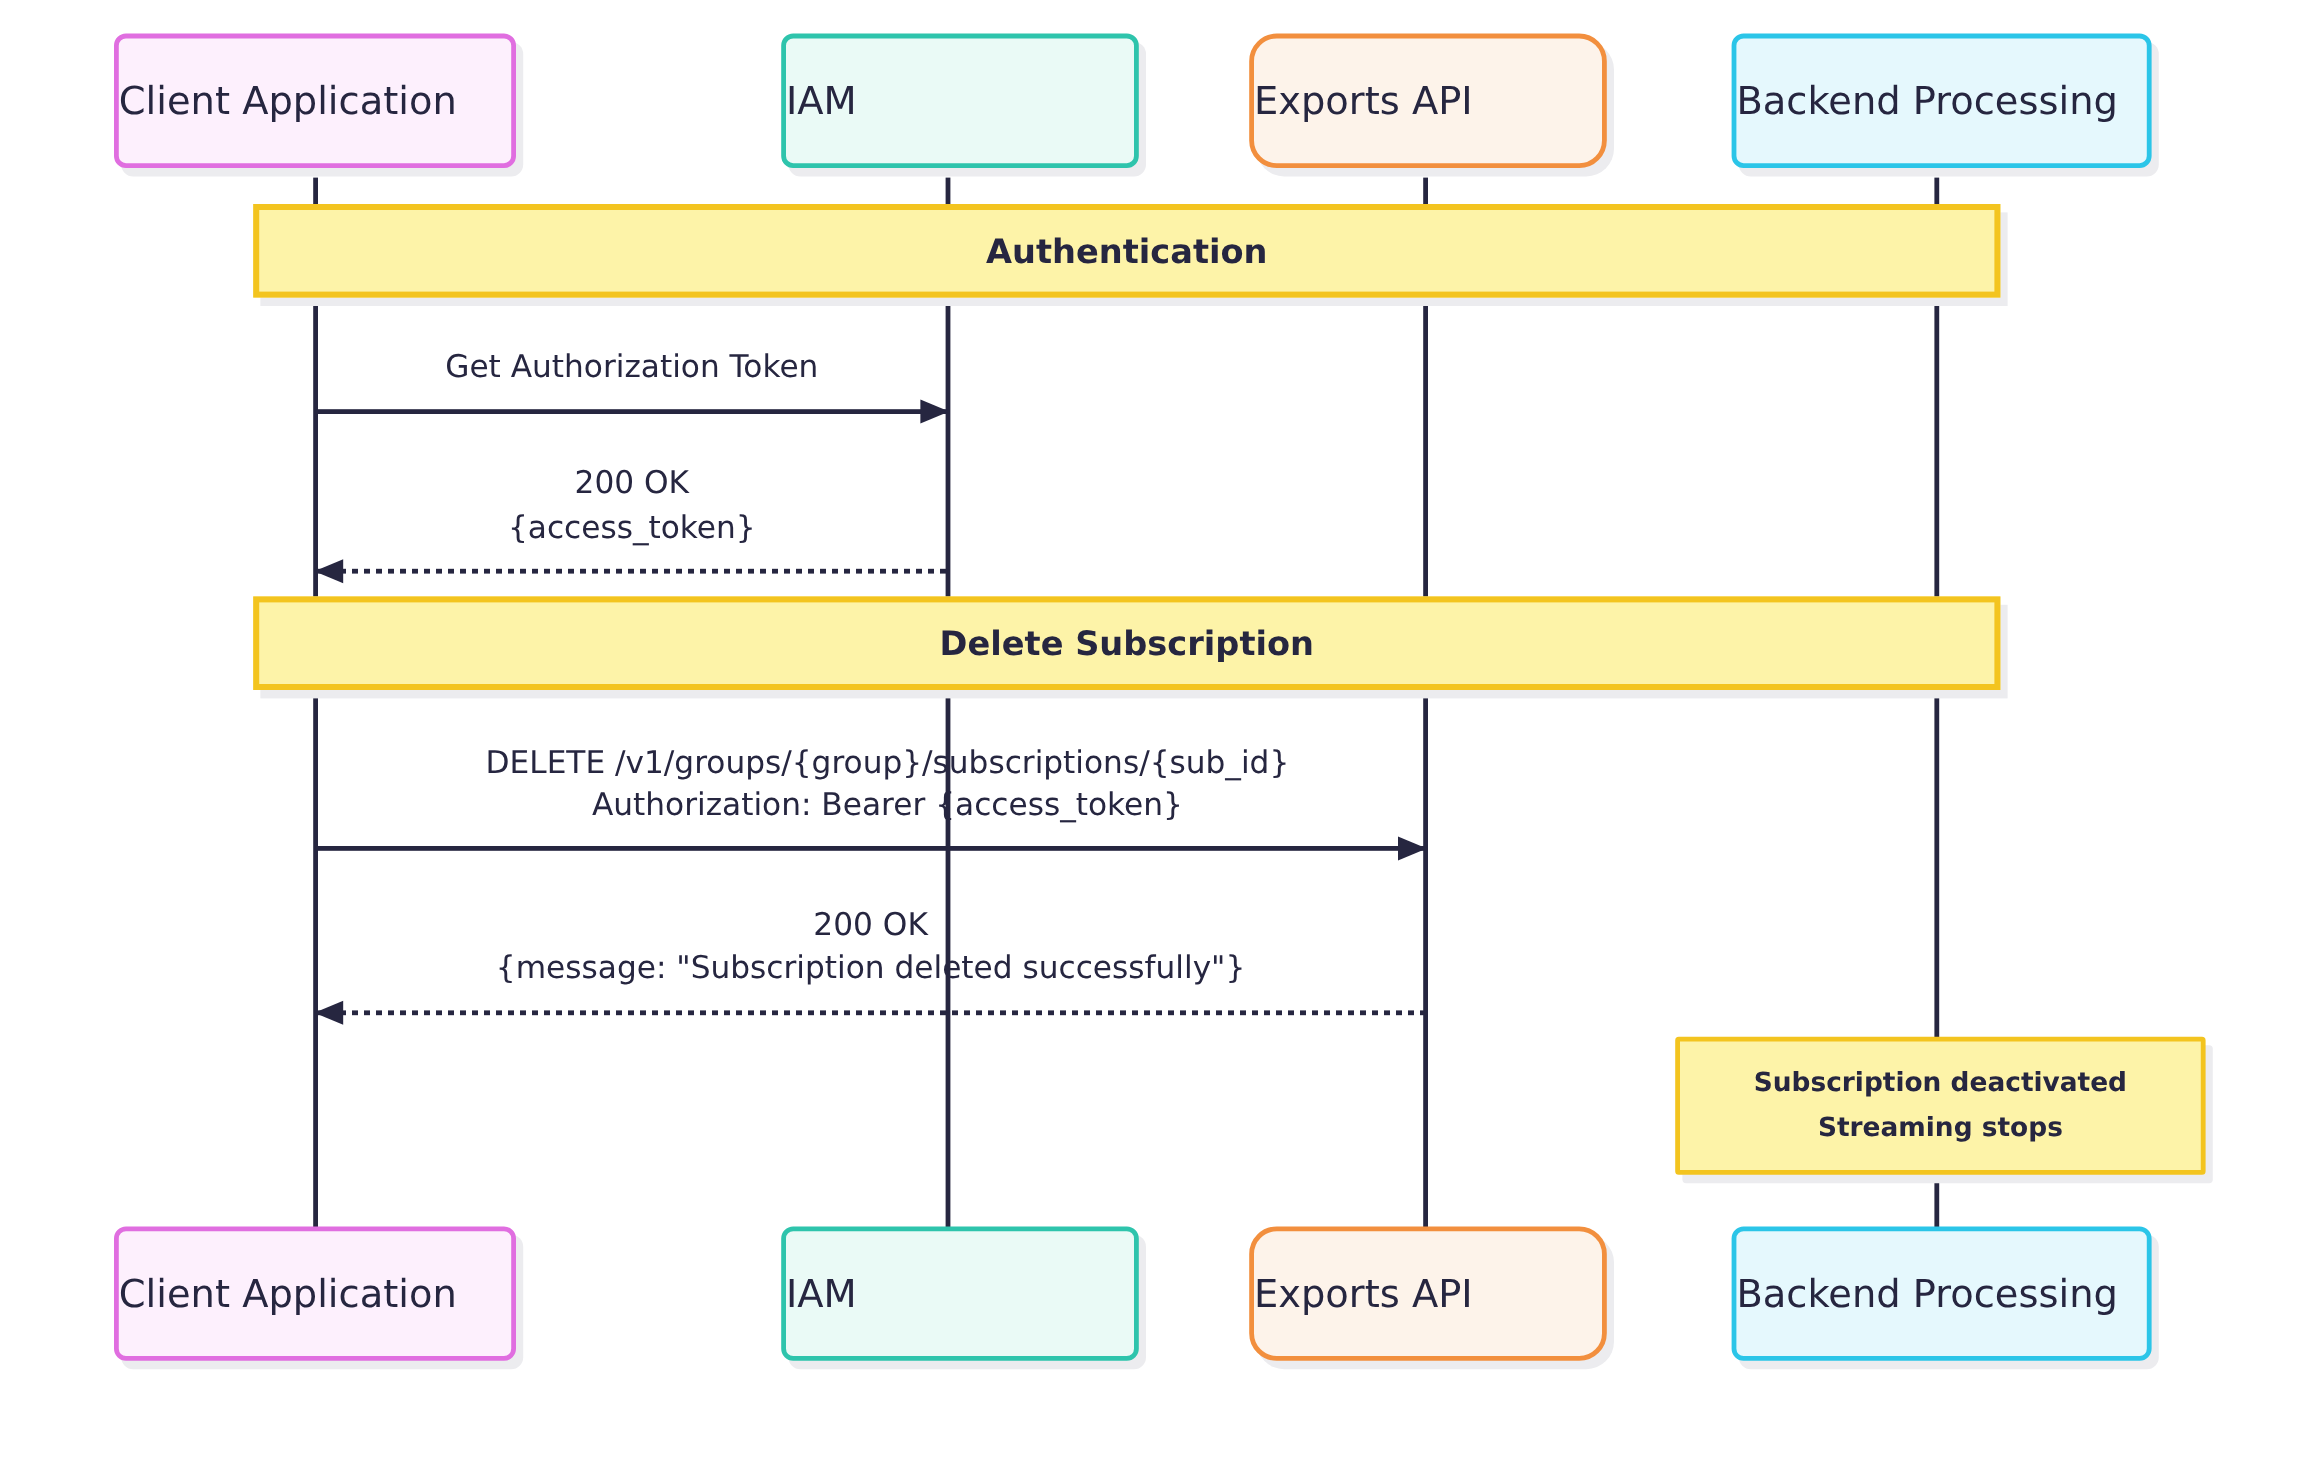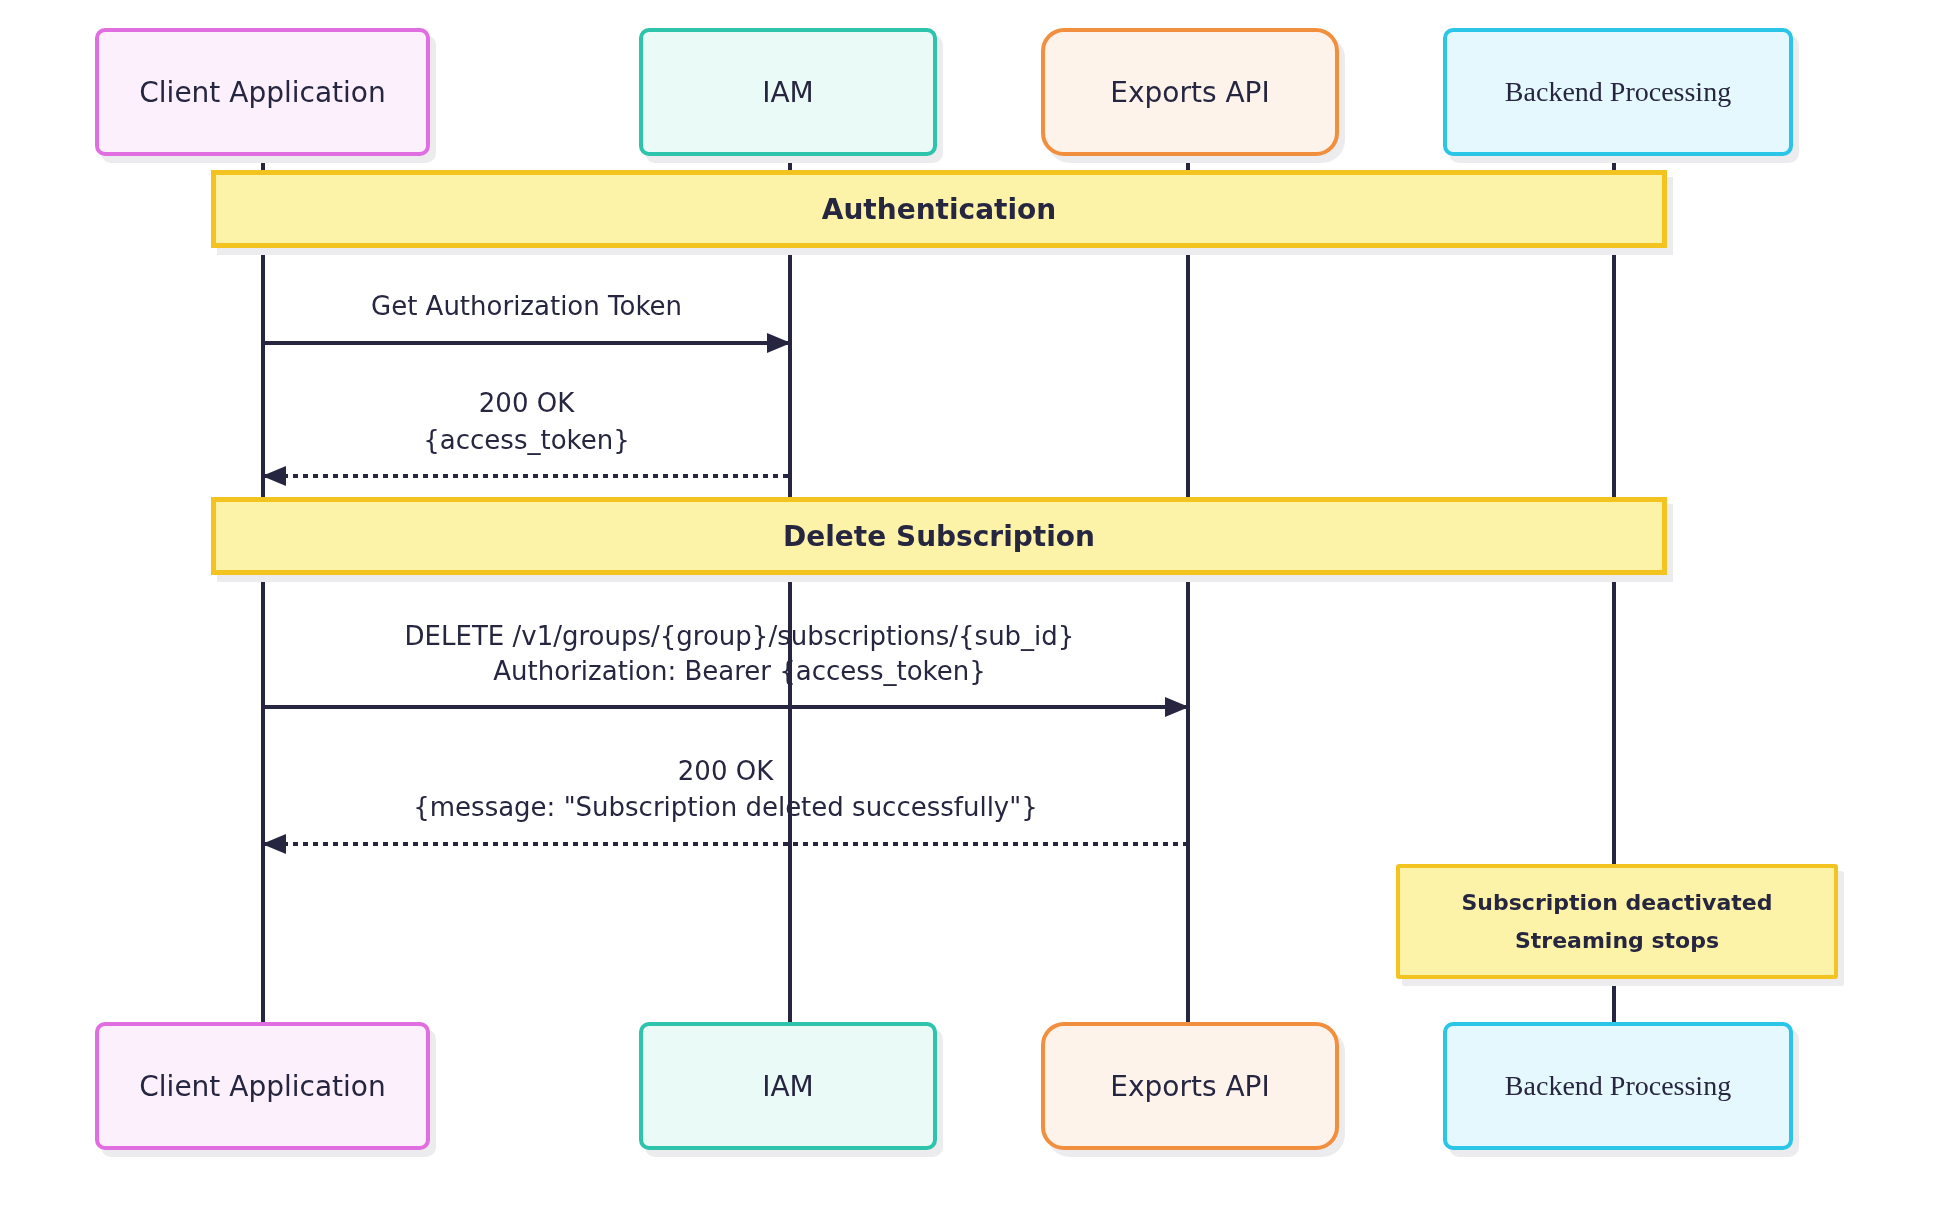--- a/index.html
+++ b/index.html
@@ -4,28 +4,28 @@
 <style>
   html,body{margin:0;padding:0;background:#ffffff;}
   .canvas{
     position:relative;width:1936px;height:1232px;background:#ffffff;overflow:hidden;
     font-family:"DejaVu Sans","Liberation Sans",sans-serif;color:var(--line,#262640);
   }
   
   .lifeline{position:absolute;top:148px;height:878px;width:4px;background:var(--line);z-index:1;}
   
   .actor{
-    position:absolute;height:128px;box-sizing:border-box;border:4px solid;border-radius:10px;
-    display:flex;align-items:center;justify-content:center;font-size:28px;z-index:4;
+    position:absolute;height:112px;box-sizing:border-box;border:4px solid;border-radius:10px;
+    display:flex;align-items:center;font-size:32px;z-index:4;
     box-shadow:6px 7px 0 #ececef;
   }
   .actor.client{background:var(--client_fill);border-color:var(--client_border);}
-  .actor.iam{background:var(--iam_fill);border-color:var(--iam_border);}
+  .actor.iam{background:var(--iam_fill);border-color:var(--iam_border);margin-left:12px;}
   .actor.exports{background:var(--exports_fill);border-color:var(--exports_border);}
-  .actor.backend{background:var(--backend_fill);border-color:var(--backend_border);font-family:Liberation Serif, serif;}
+  .actor.backend{background:var(--backend_fill);border-color:var(--backend_border);}
   .top{top:28px;} .bottom{top:1022px;}
   .x-client{left:95px;width:335px;} .x-iam{left:639px;width:298px;}
   .x-exports{left:1041px;width:298px;border-radius:23px;} .x-backend{left:1443px;width:350px;}
   
   .band{
     position:absolute;left:211px;width:1456px;height:78px;box-sizing:border-box;
     background:var(--section_fill);border:5px solid var(--section_border);
     display:flex;align-items:center;justify-content:center;font-size:28px;font-weight:bold;
     z-index:2;box-shadow:6px 7px 0 #ececef;
   }

